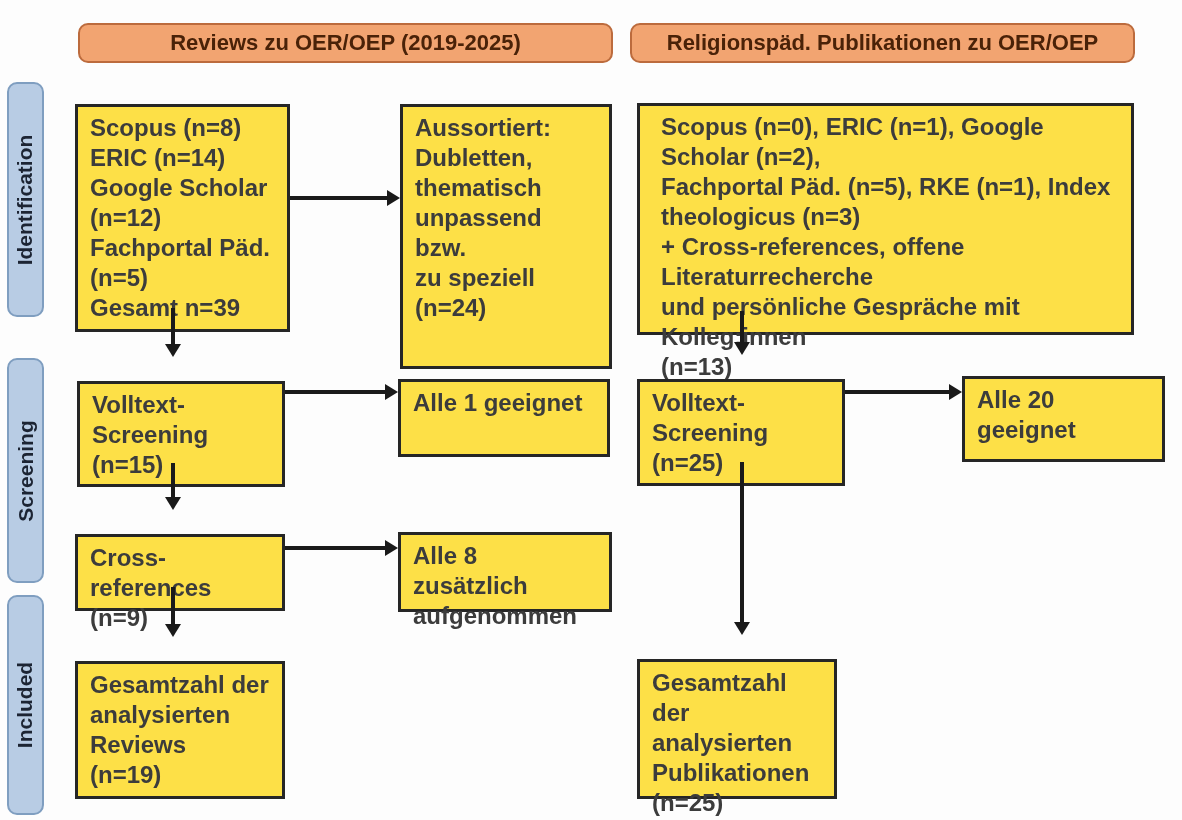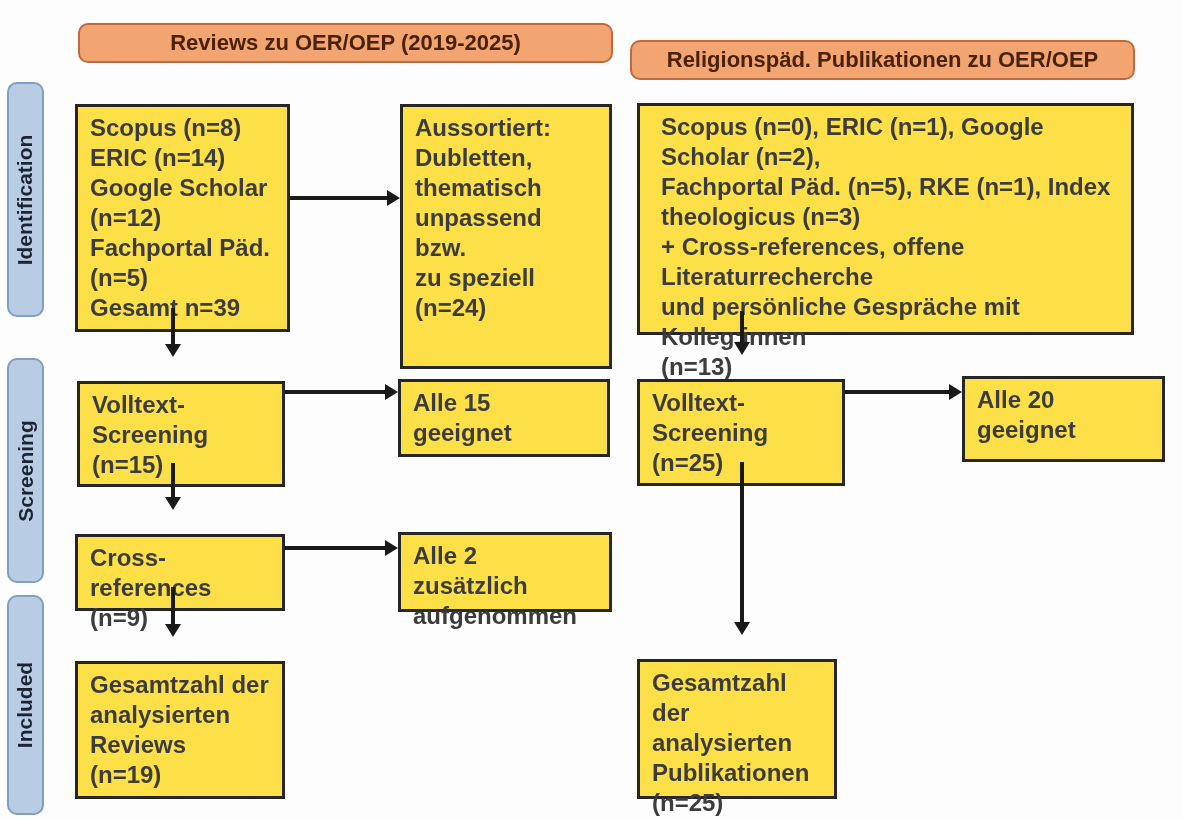--- a/index.html
+++ b/index.html
@@ -49,21 +49,21 @@
     border-top:13px solid #1A1A1A;
     border-left:8px solid transparent; border-right:8px solid transparent;
   }
 </style>
 </head>
 <body>
 
 <div class="canvas">
 
   <div class="pill" style="left:78px; top:23px; width:535px; height:40px;">Reviews zu OER/OEP (2019-2025)</div>
-  <div class="pill" style="left:630px; top:40px; width:505px; height:40px;">Religionspäd. Publikationen zu OER/OEP</div>
+  <div class="pill" style="left:630px; top:23px; width:505px; height:40px;">Religionspäd. Publikationen zu OER/OEP</div>
 
   <div class="stage" style="left:7px; top:82px; width:37px; height:235px;">
     <span class="vtext">Identification</span>
   </div>
   <div class="stage" style="left:7px; top:358px; width:37px; height:225px;">
     <span class="vtext">Screening</span>
   </div>
   <div class="stage" style="left:7px; top:595px; width:37px; height:220px;">
     <span class="vtext">Included</span>
   </div>
@@ -77,24 +77,24 @@
 Gesamt n=39</div>
   <div class="box" style="left:400px; top:80px; width:212px; height:265px;">Aussortiert:
 Dubletten,
 thematisch
 unpassend bzw.
 zu speziell
 (n=24)</div>
   <div class="box" style="left:77px; top:357px; width:208px; height:106px;">Volltext-
 Screening
 (n=15)</div>
-  <div class="box" style="left:398px; top:355px; width:212px; height:78px;">Alle 15 geeignet</div>
+  <div class="box" style="left:398px; top:355px; width:212px; height:78px;">Alle 1 geeignet</div>
   <div class="box" style="left:75px; top:510px; width:210px; height:77px;">Cross-references
 (n=9)</div>
-  <div class="box" style="left:398px; top:508px; width:214px; height:80px;">Alle 2 zusätzlich
+  <div class="box" style="left:398px; top:508px; width:214px; height:80px;">Alle 8 zusätzlich
 aufgenommen</div>
   <div class="box" style="left:75px; top:637px; width:210px; height:138px;">Gesamtzahl der
 analysierten
 Reviews
 (n=19)</div>
 
   <div class="box" style="left:637px; top:79px; width:497px; height:232px;padding-left:21px;">Scopus (n=0), ERIC (n=1), Google Scholar (n=2),
 Fachportal Päd. (n=5), RKE (n=1), Index
 theologicus (n=3)
 + Cross-references, offene Literaturrecherche

